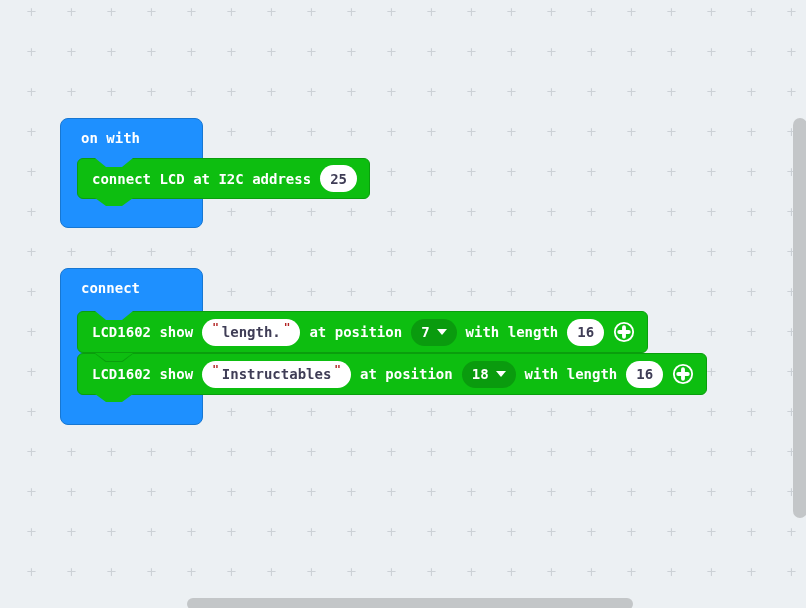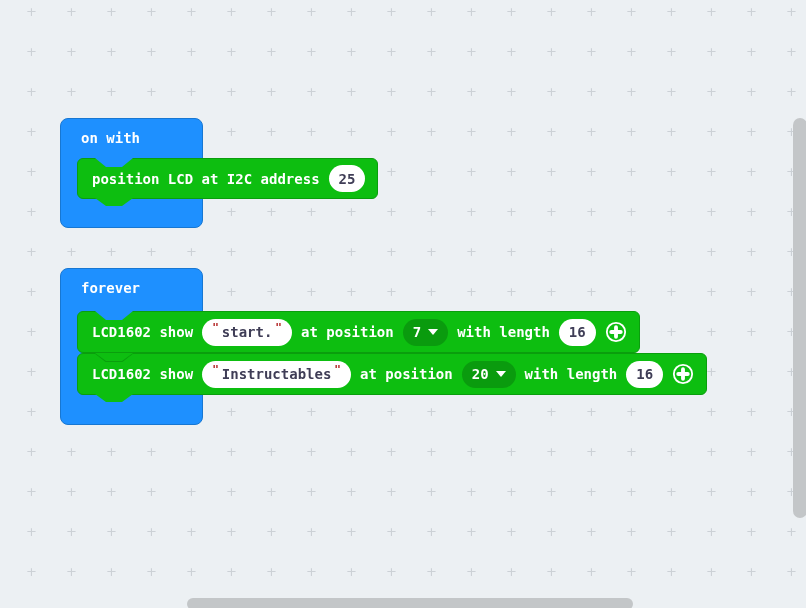--- a/index.html
+++ b/index.html
@@ -355,34 +355,34 @@
       <span class="cross" style="left: 786px; top: 565px;">+</span>
     </div>
 
   <div class="event-block" style="left:60px;top:118px;width:143px;height:110px">
     <div class="event-label">on with</div>
   </div>
 
   <div class="stmt" style="left:77px;top:158px;height:41px">
     <span class="notch"></span>
     <span class="tab"></span>
-    <span class="glabel">position LCD at I2C address</span>
+    <span class="glabel">connect LCD at I2C address</span>
     <span class="pill">25</span>
   </div>
 
   <div class="event-block" style="left:60px;top:268px;width:143px;height:157px">
-    <div class="event-label">forever</div>
+    <div class="event-label">connect</div>
   </div>
 
   <div class="stmt" style="left:77px;top:311px;height:42px">
     <span class="notch"></span>
     <span class="glabel">LCD1602 show</span>
     <span class="pill">
       <span class="q">"</span>
-      <span class="strv">start.</span>
+      <span class="strv">length.</span>
       <span class="q">"</span>
     </span>
     <span class="glabel">at position</span>
     <span class="dropdown">
       <span>7</span>
       <span class="dd-arrow"></span>
     </span>
     <span class="glabel">with length</span>
     <span class="pill">16</span>
     <span class="expand">
@@ -398,21 +398,21 @@
     <span class="notch-green"></span>
     <span class="tab"></span>
     <span class="glabel">LCD1602 show</span>
     <span class="pill">
       <span class="q">"</span>
       <span class="strv">Instructables</span>
       <span class="q">"</span>
     </span>
     <span class="glabel">at position</span>
     <span class="dropdown">
-      <span>20</span>
+      <span>18</span>
       <span class="dd-arrow"></span>
     </span>
     <span class="glabel">with length</span>
     <span class="pill">16</span>
     <span class="expand">
       <svg viewBox="0 0 24 24" width="22" height="22">
         <circle cx="12" cy="12" r="10" fill="none" stroke="#fff" stroke-width="2"></circle>
         <path d="M12 6.8v10.4M6.8 12h10.4" stroke="#fff" stroke-width="4.2" stroke-linecap="round"></path>
       </svg>
     </span>

